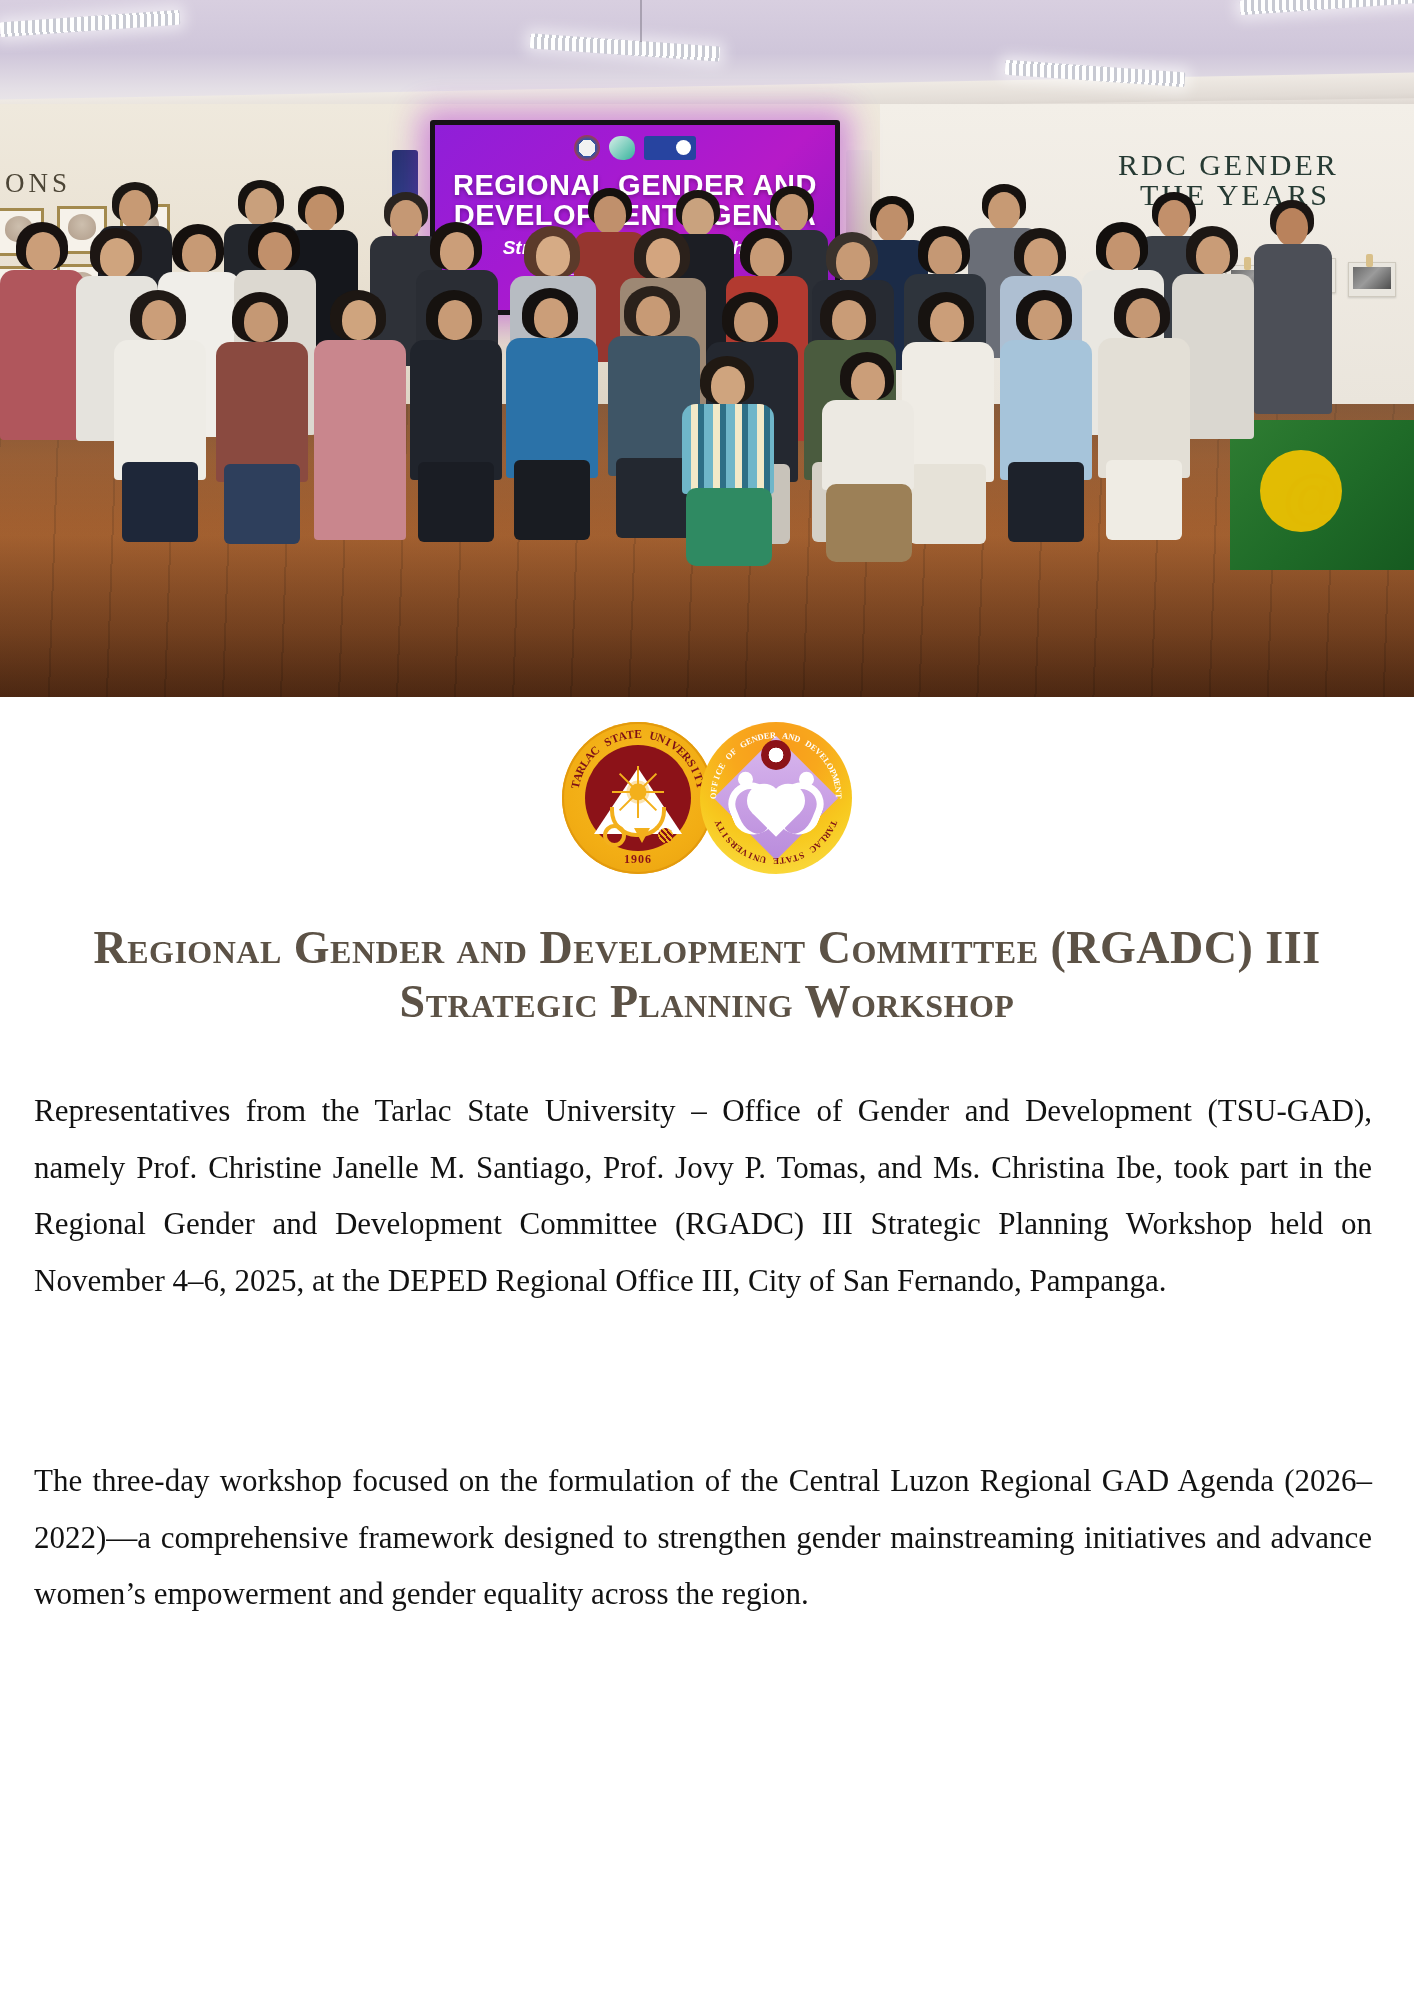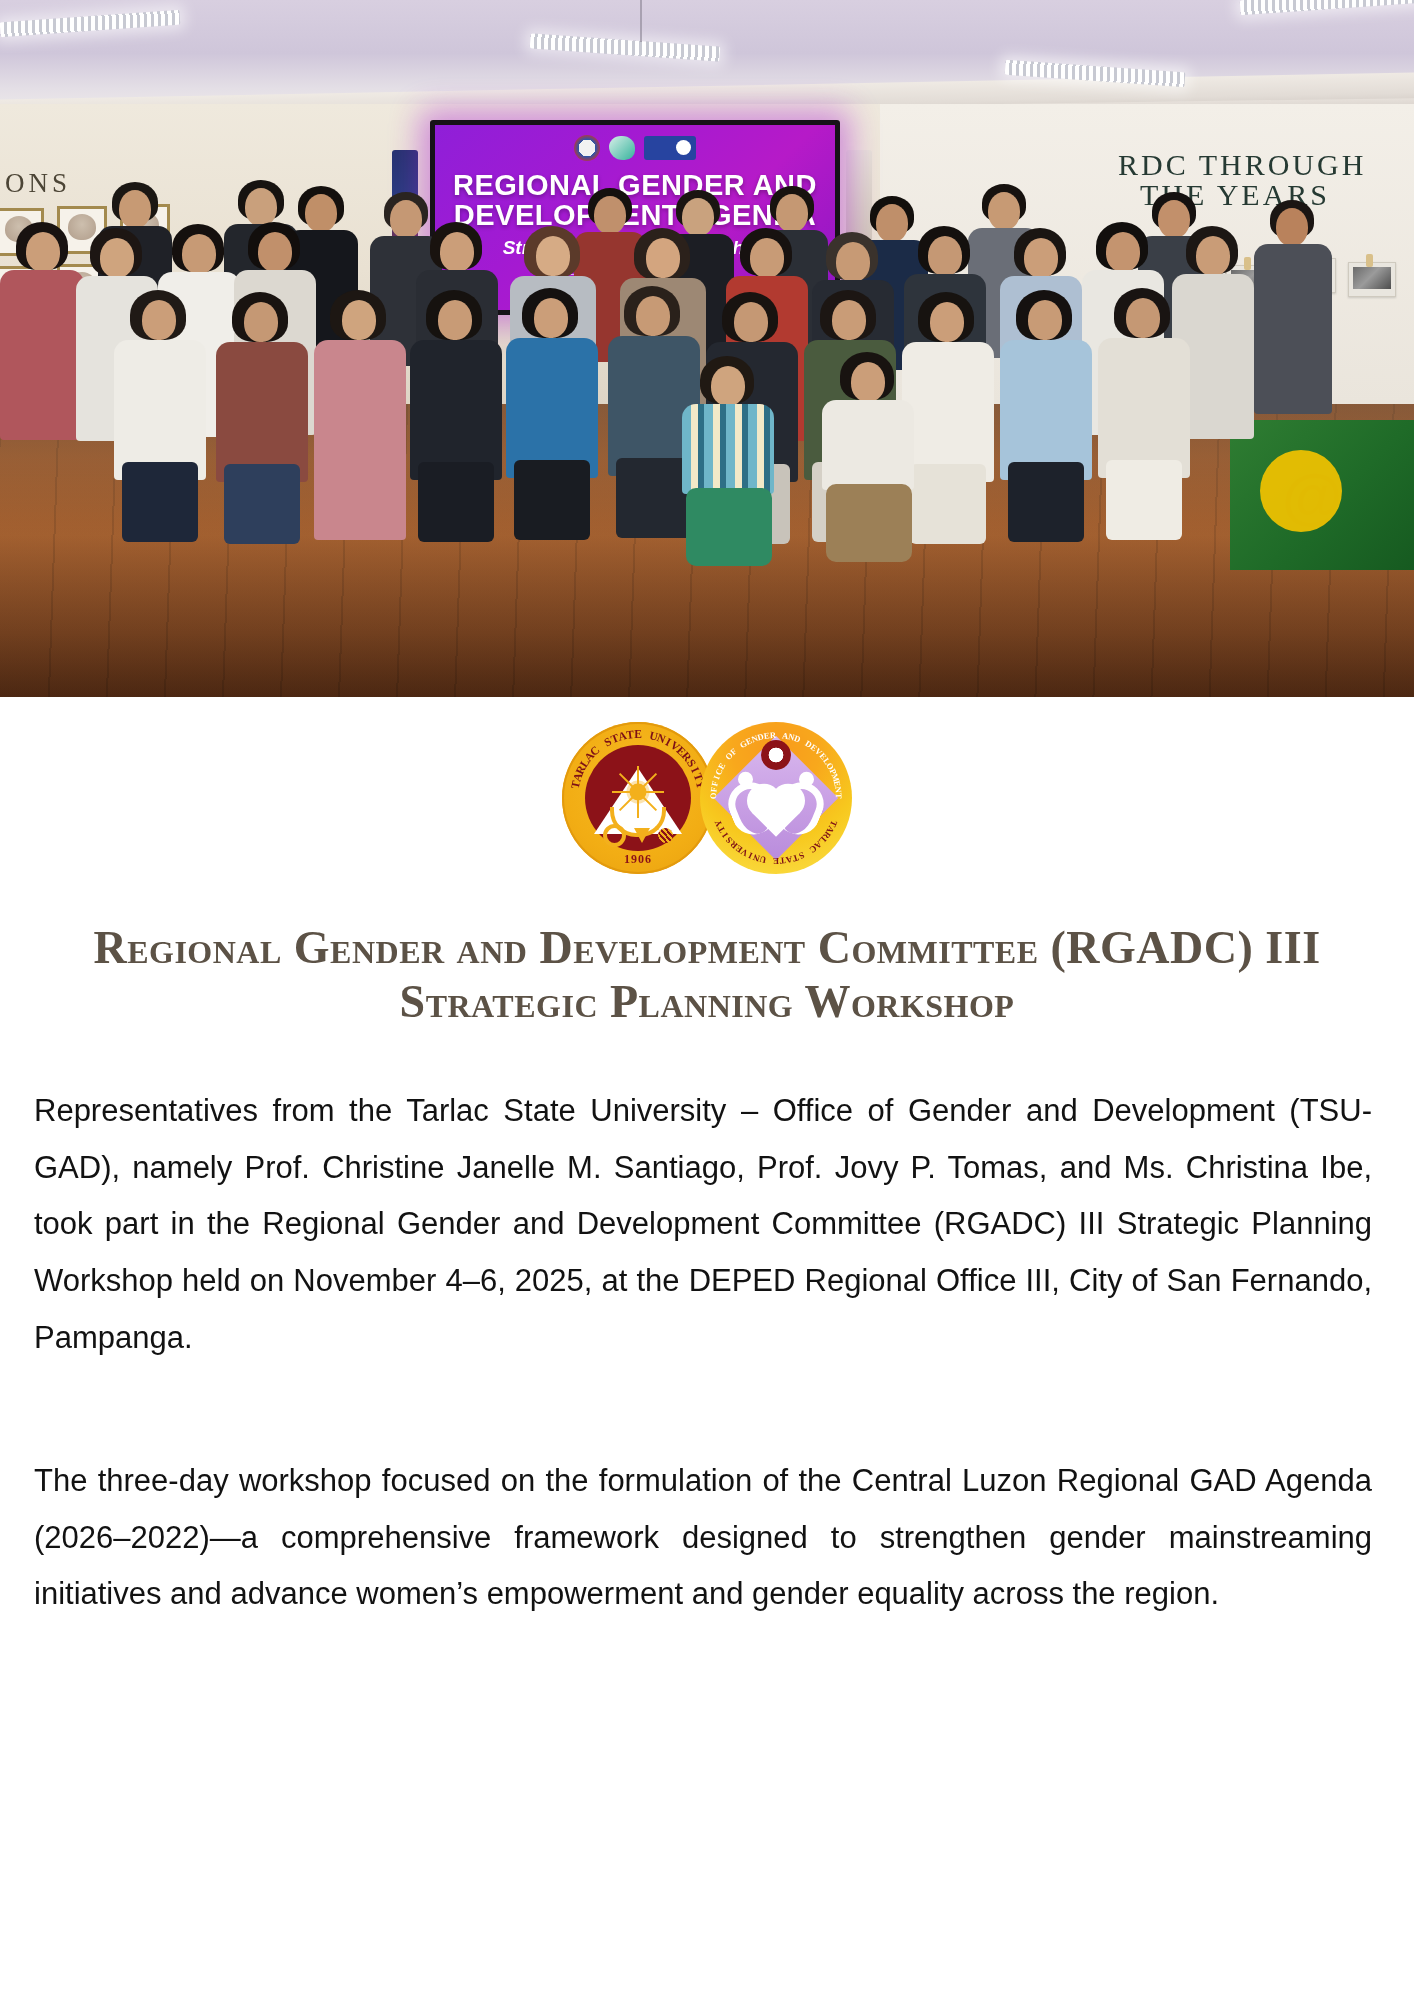--- a/index.html
+++ b/index.html
@@ -237,21 +237,21 @@
     position:absolute;left:40px;top:890px;width:1334px;
     text-align:center;color:#5c5246;
     font-family:"Liberation Serif","DejaVu Serif",serif;
     font-weight:700;font-size:46px;line-height:1.18;
     font-variant:small-caps;letter-spacing:.5px;
   }
   .para{
     position:absolute;left:34px;width:1338px;
     text-align:justify;text-justify:inter-word;
     color:#121212;font-size:31px;line-height:1.83;
-    font-family:Liberation Sans, sans-serif;
+    font-family:Liberation Serif, serif;
   }
   .para.p1{top:1052px;}
   .para.p2{top:1422px;}
 </style>
 </head>
 <body>
 
 <div class="photo">
 
   <div class="ceiling"></div>
@@ -261,21 +261,21 @@
   <div class="tube" style="left:0px;top:16px;width:180px;transform:rotate(-4deg);"></div>
   <div class="tube" style="left:530px;top:40px;width:190px;transform:rotate(4deg);"></div>
   <div class="tube" style="left:1005px;top:66px;width:180px;transform:rotate(4deg);"></div>
   <div class="tube" style="left:1240px;top:-6px;width:180px;transform:rotate(-4deg);"></div>
   <div class="lamp-cord" style="left:640px;top:0px;height:42px;"></div>
 
   <div class="wall"></div>
   <div class="wall-right"></div>
 
   <div class="wall-txt wall-txt-l">RSONS</div>
-  <div class="wall-txt wall-txt-r1">RDC THROUGH</div>
+  <div class="wall-txt wall-txt-r1">RDC GENDER</div>
   <div class="wall-txt wall-txt-r2">THE YEARS</div>
 
   <div class="frame" style="left:-6px;top:208px;width:44px;height:42px;"></div>
   <div class="frame" style="left:57px;top:206px;width:44px;height:42px;"></div>
   <div class="frame" style="left:120px;top:204px;width:44px;height:42px;"></div>
   <div class="frame" style="left:-6px;top:266px;width:44px;height:42px;"></div>
   <div class="frame" style="left:57px;top:264px;width:44px;height:42px;"></div>
 
   <div class="pin-photo" style="left:1178px;top:258px;"></div>
   <div class="pin-clip" style="left:1196px;top:250px;"></div>

